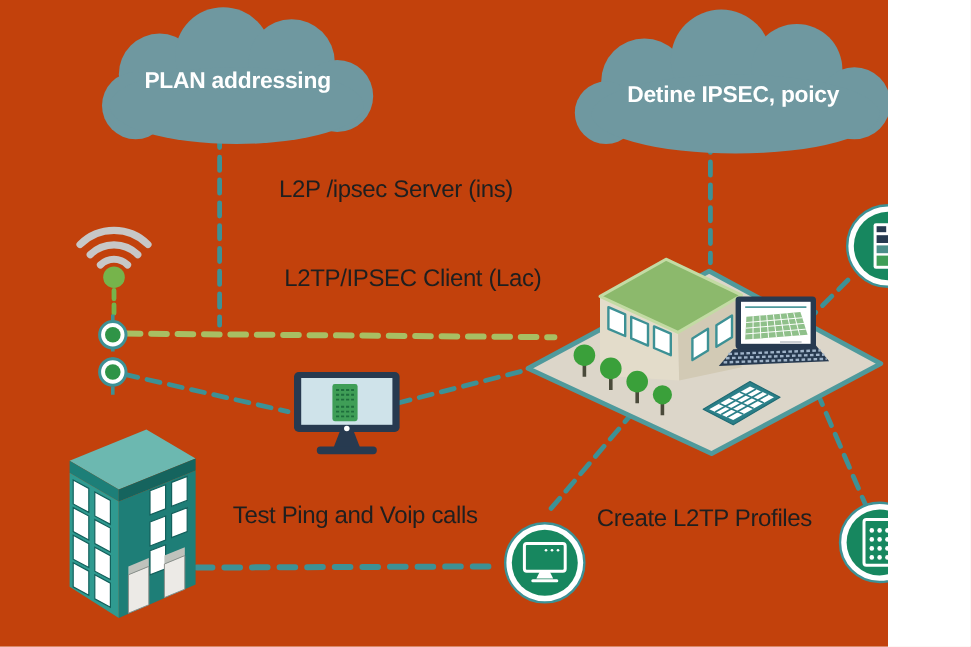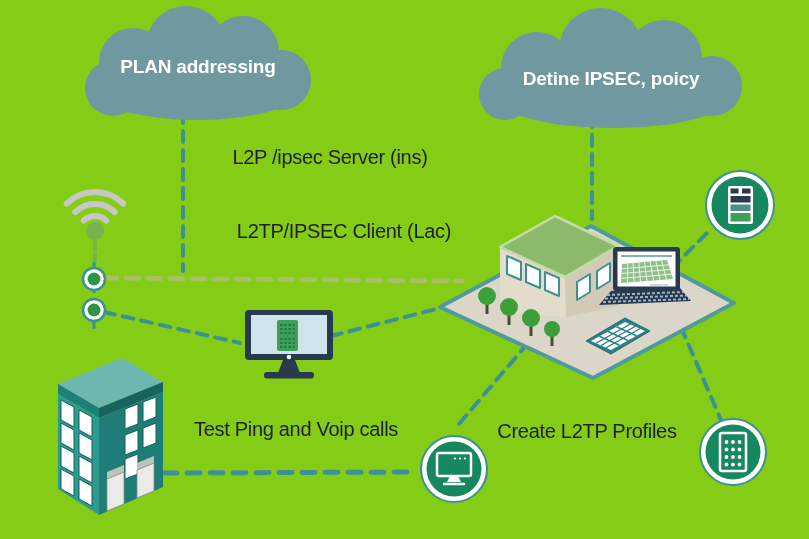--- a/index.html
+++ b/index.html
@@ -1,16 +1,16 @@
 <!DOCTYPE html>
 <html style="--cloud: #6f98a0; --teal_line: #3d9195; --green_line: #a8bf63; --badge_green: #17875f; --node_green: #2f9447; --navy: #273a50; --screen_blue: #cfe3ea; --doc_green: #3f9e57; --doc_row: #1e6e3c; --bldg_front: #2f9a90; --bldg_side: #1e7e77; --bldg_top: #6cb8b0; --bldg_band: #1d7f78; --bldg_band_dark: #15645e; --platform_fill: #dcd6c9; --platform_edge: #4f9a9c; --roof_green: #8cb96c; --roof_rim: #c3dba4; --wall_light: #e3dcca; --wall_dark: #d2cab5; --tree_green: #3aa03a; --trunk: #4a4a3a; --wifi_gray: #c7c7c7; --wifi_green: #76b44b; --grid_teal: #2a7f88; --key_light: #9fb3c8; --lintel_gray: #bfc2bc; --door_white: #eceae6; --laptop_screen_green: #8fc08a; --rack_bar_teal: #4b8f8a; --text_dark: #1f1f1f;"><head>
 <meta charset="utf-8">
 <style>
   html,body{margin:0;padding:0;background:#ffffff;}
-  .stage{position:relative;width:809px;height:539px;background:#84cc16;overflow:hidden;
+  .stage{position:relative;width:740px;height:539px;background:#c2410c;overflow:hidden;
          font-family:"Liberation Sans", sans-serif;}
   svg{display:block;}
   .cloud-shape{fill:var(--cloud);}
   .cloud-lbl{fill:#ffffff;font-weight:bold;font-size:19px;letter-spacing:-0.2px;text-anchor:middle;}
   .lbl{fill:var(--text_dark);font-size:20px;letter-spacing:-0.3px;text-anchor:middle;}
   .teal-dash{stroke:var(--teal_line);stroke-width:4;stroke-dasharray:11 8;fill:none;stroke-linecap:round;}
   .teal-dash-thick{stroke:var(--teal_line);stroke-width:5;stroke-dasharray:13 10;fill:none;stroke-linecap:round;}
   .green-dash{stroke:var(--green_line);stroke-width:5;stroke-dasharray:13 9;fill:none;stroke-linecap:round;}
   .wifi-arc{stroke:var(--wifi_gray);stroke-width:6;fill:none;stroke-linecap:round;}
   .node-outer{fill:#ffffff;stroke:var(--teal_line);stroke-width:2.5;}

